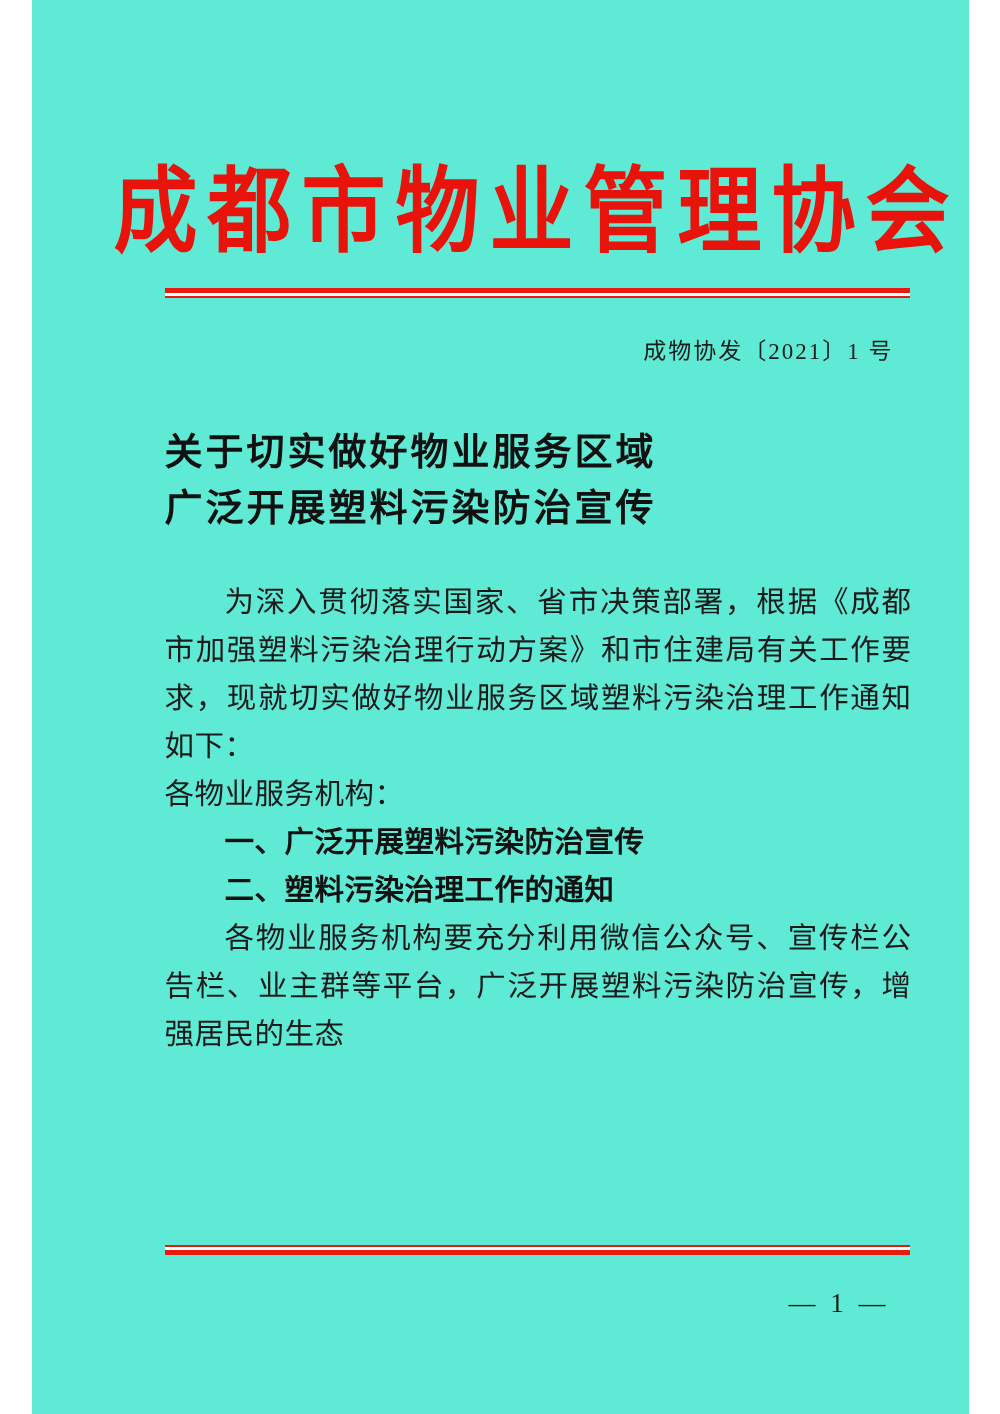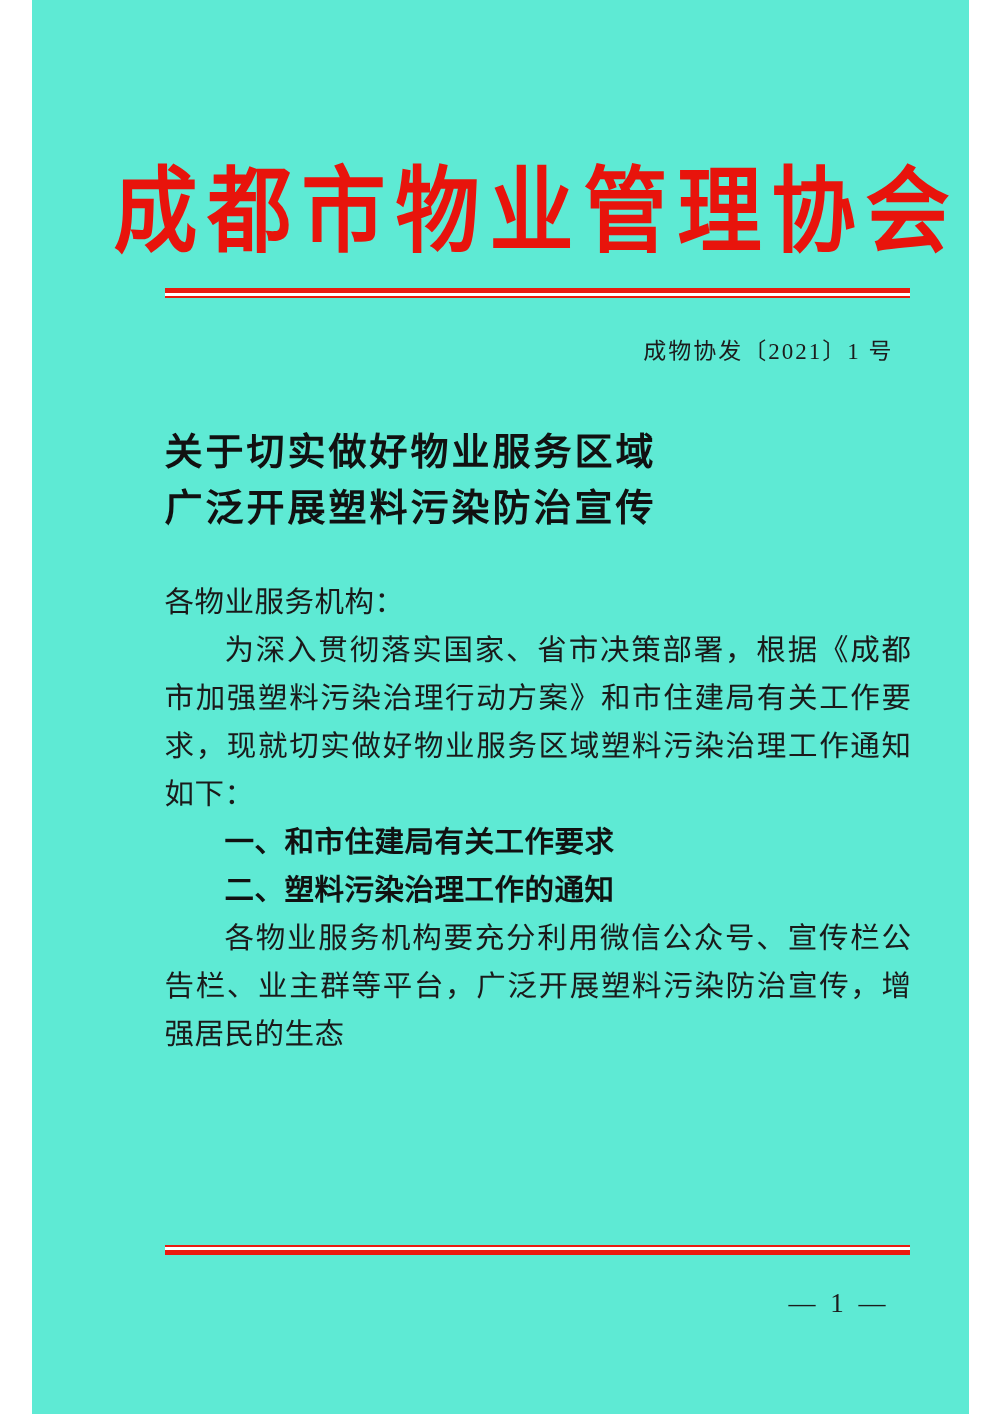--- a/index.html
+++ b/index.html
@@ -186,25 +186,25 @@
 
   <div class="doc-number">成物协发〔2021〕1 号</div>
 
   <div class="doc-title">
     <span class="line">关于切实做好物业服务区域</span>
     <span class="line">广泛开展塑料污染防治宣传</span>
   </div>
 
   <div class="body-area">
 
+    <p class="para indent">为深入贯彻落实国家、省市决策部署，根据《成都市加强塑料污染治理行动方案》和市住建局有关工作要求，现就切实做好物业服务区域塑料污染治理工作通知如下：</p>
+
     <p class="para">各物业服务机构：</p>
 
-    <p class="para indent">为深入贯彻落实国家、省市决策部署，根据《成都市加强塑料污染治理行动方案》和市住建局有关工作要求，现就切实做好物业服务区域塑料污染治理工作通知如下：</p>
-
-    <p class="section-heading">一、和市住建局有关工作要求</p>
+    <p class="section-heading">一、广泛开展塑料污染防治宣传</p>
 
 
     <p class="section-heading">二、塑料污染治理工作的通知</p>
 
     <p class="para indent">各物业服务机构要充分利用微信公众号、宣传栏公告栏、业主群等平台，广泛开展塑料污染防治宣传，增强居民的生态</p>
 
   </div>
 
   <div class="footer-rule">
     <div class="bar-thin"></div>

